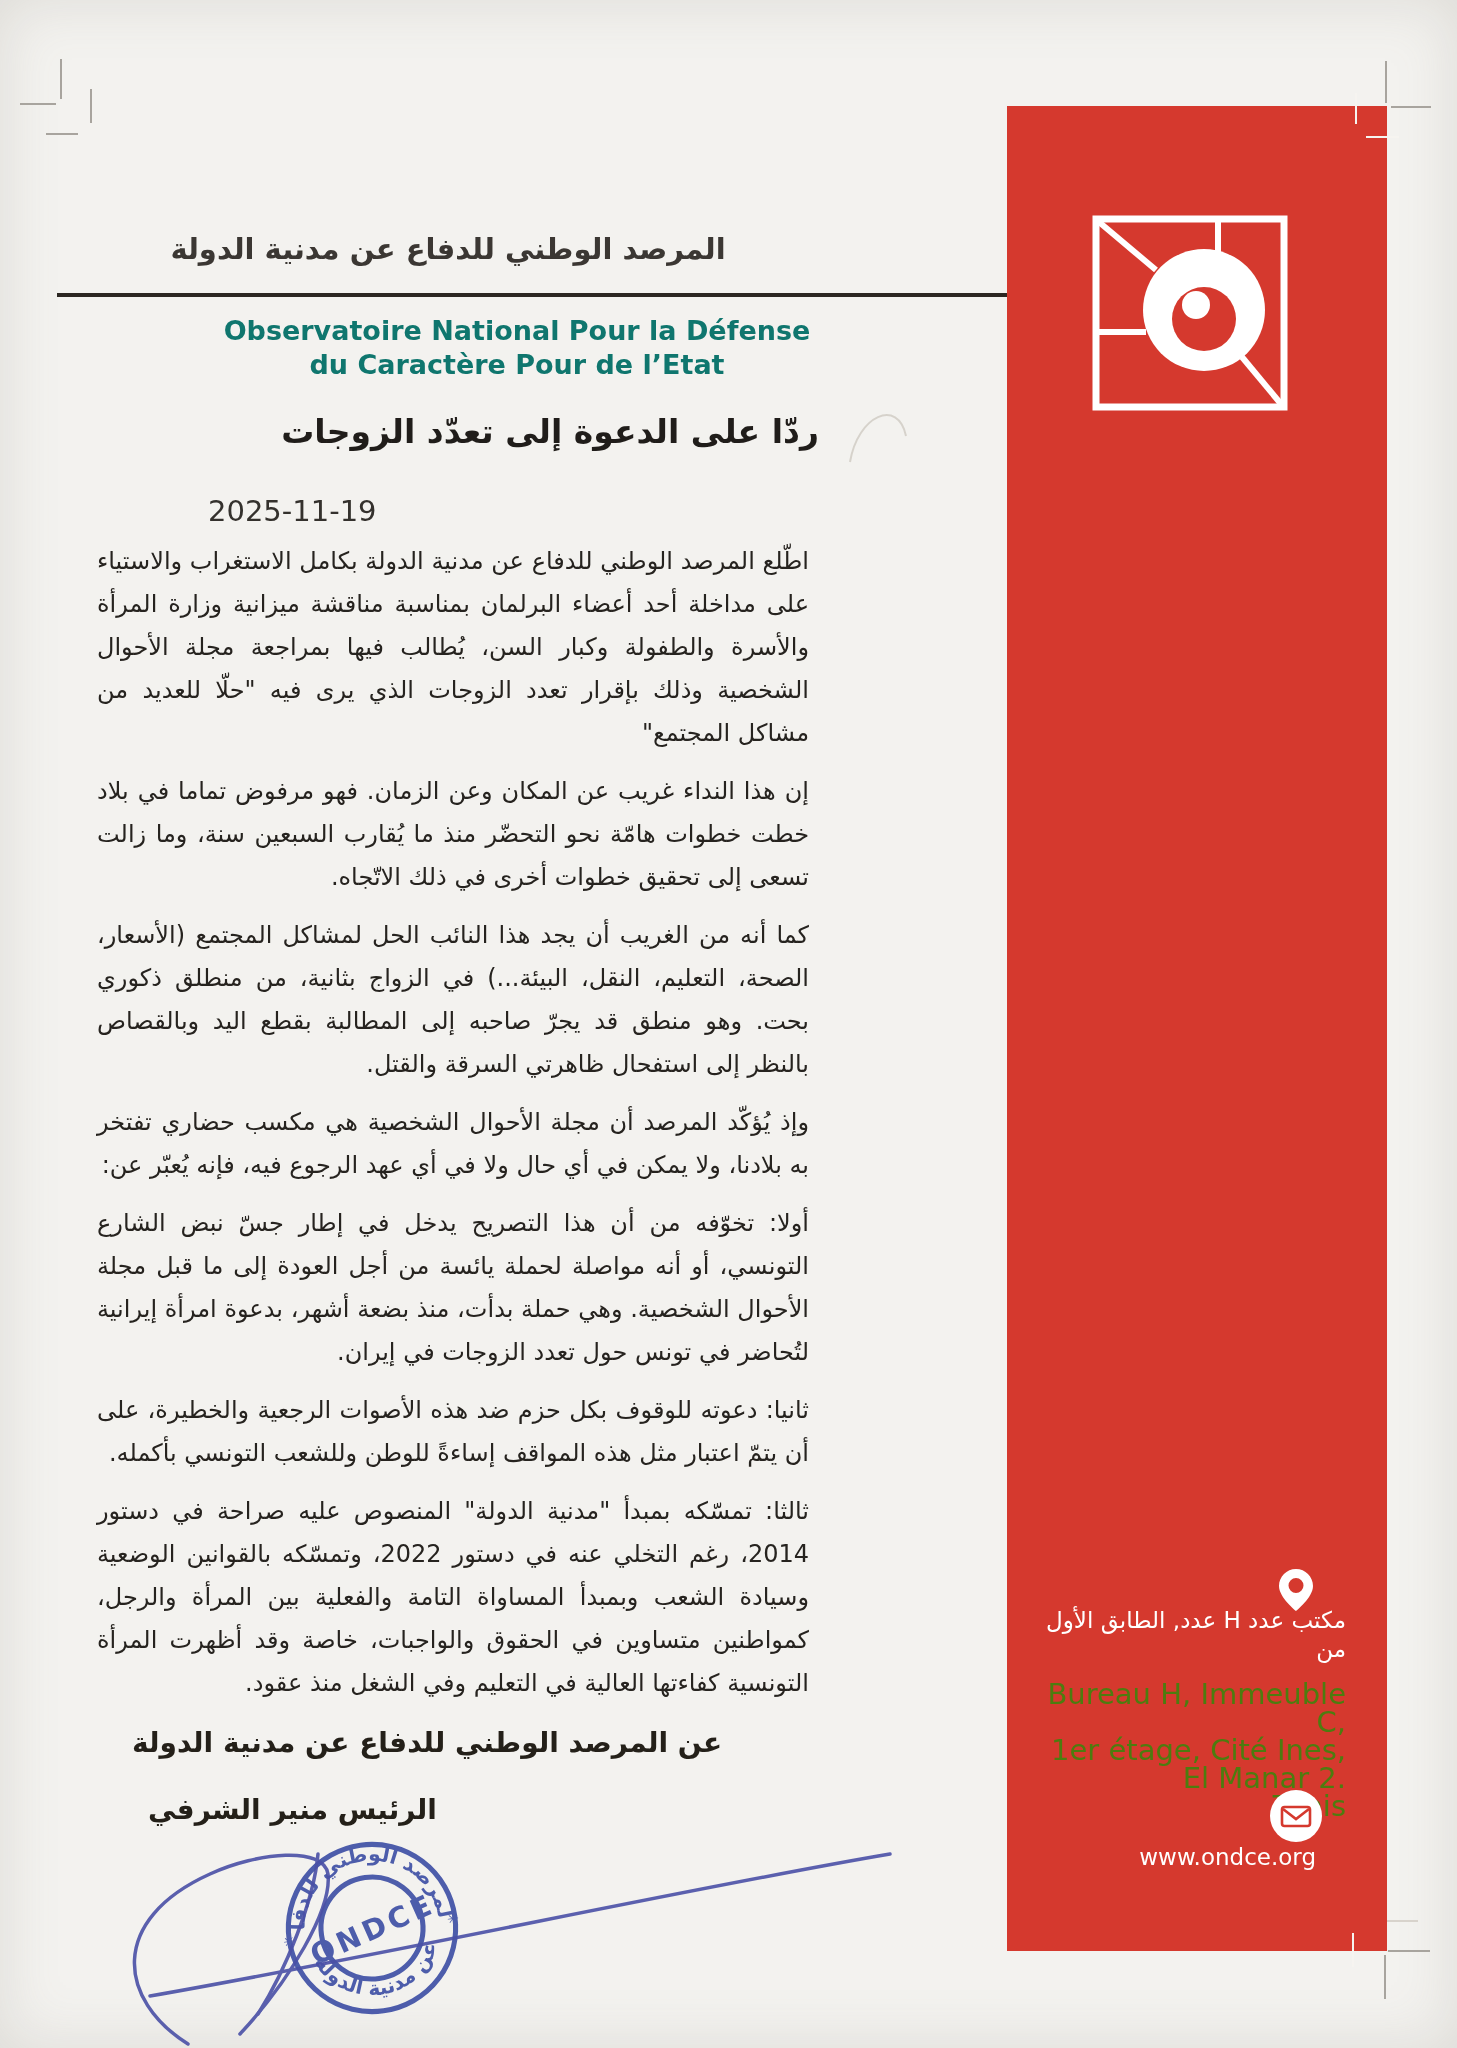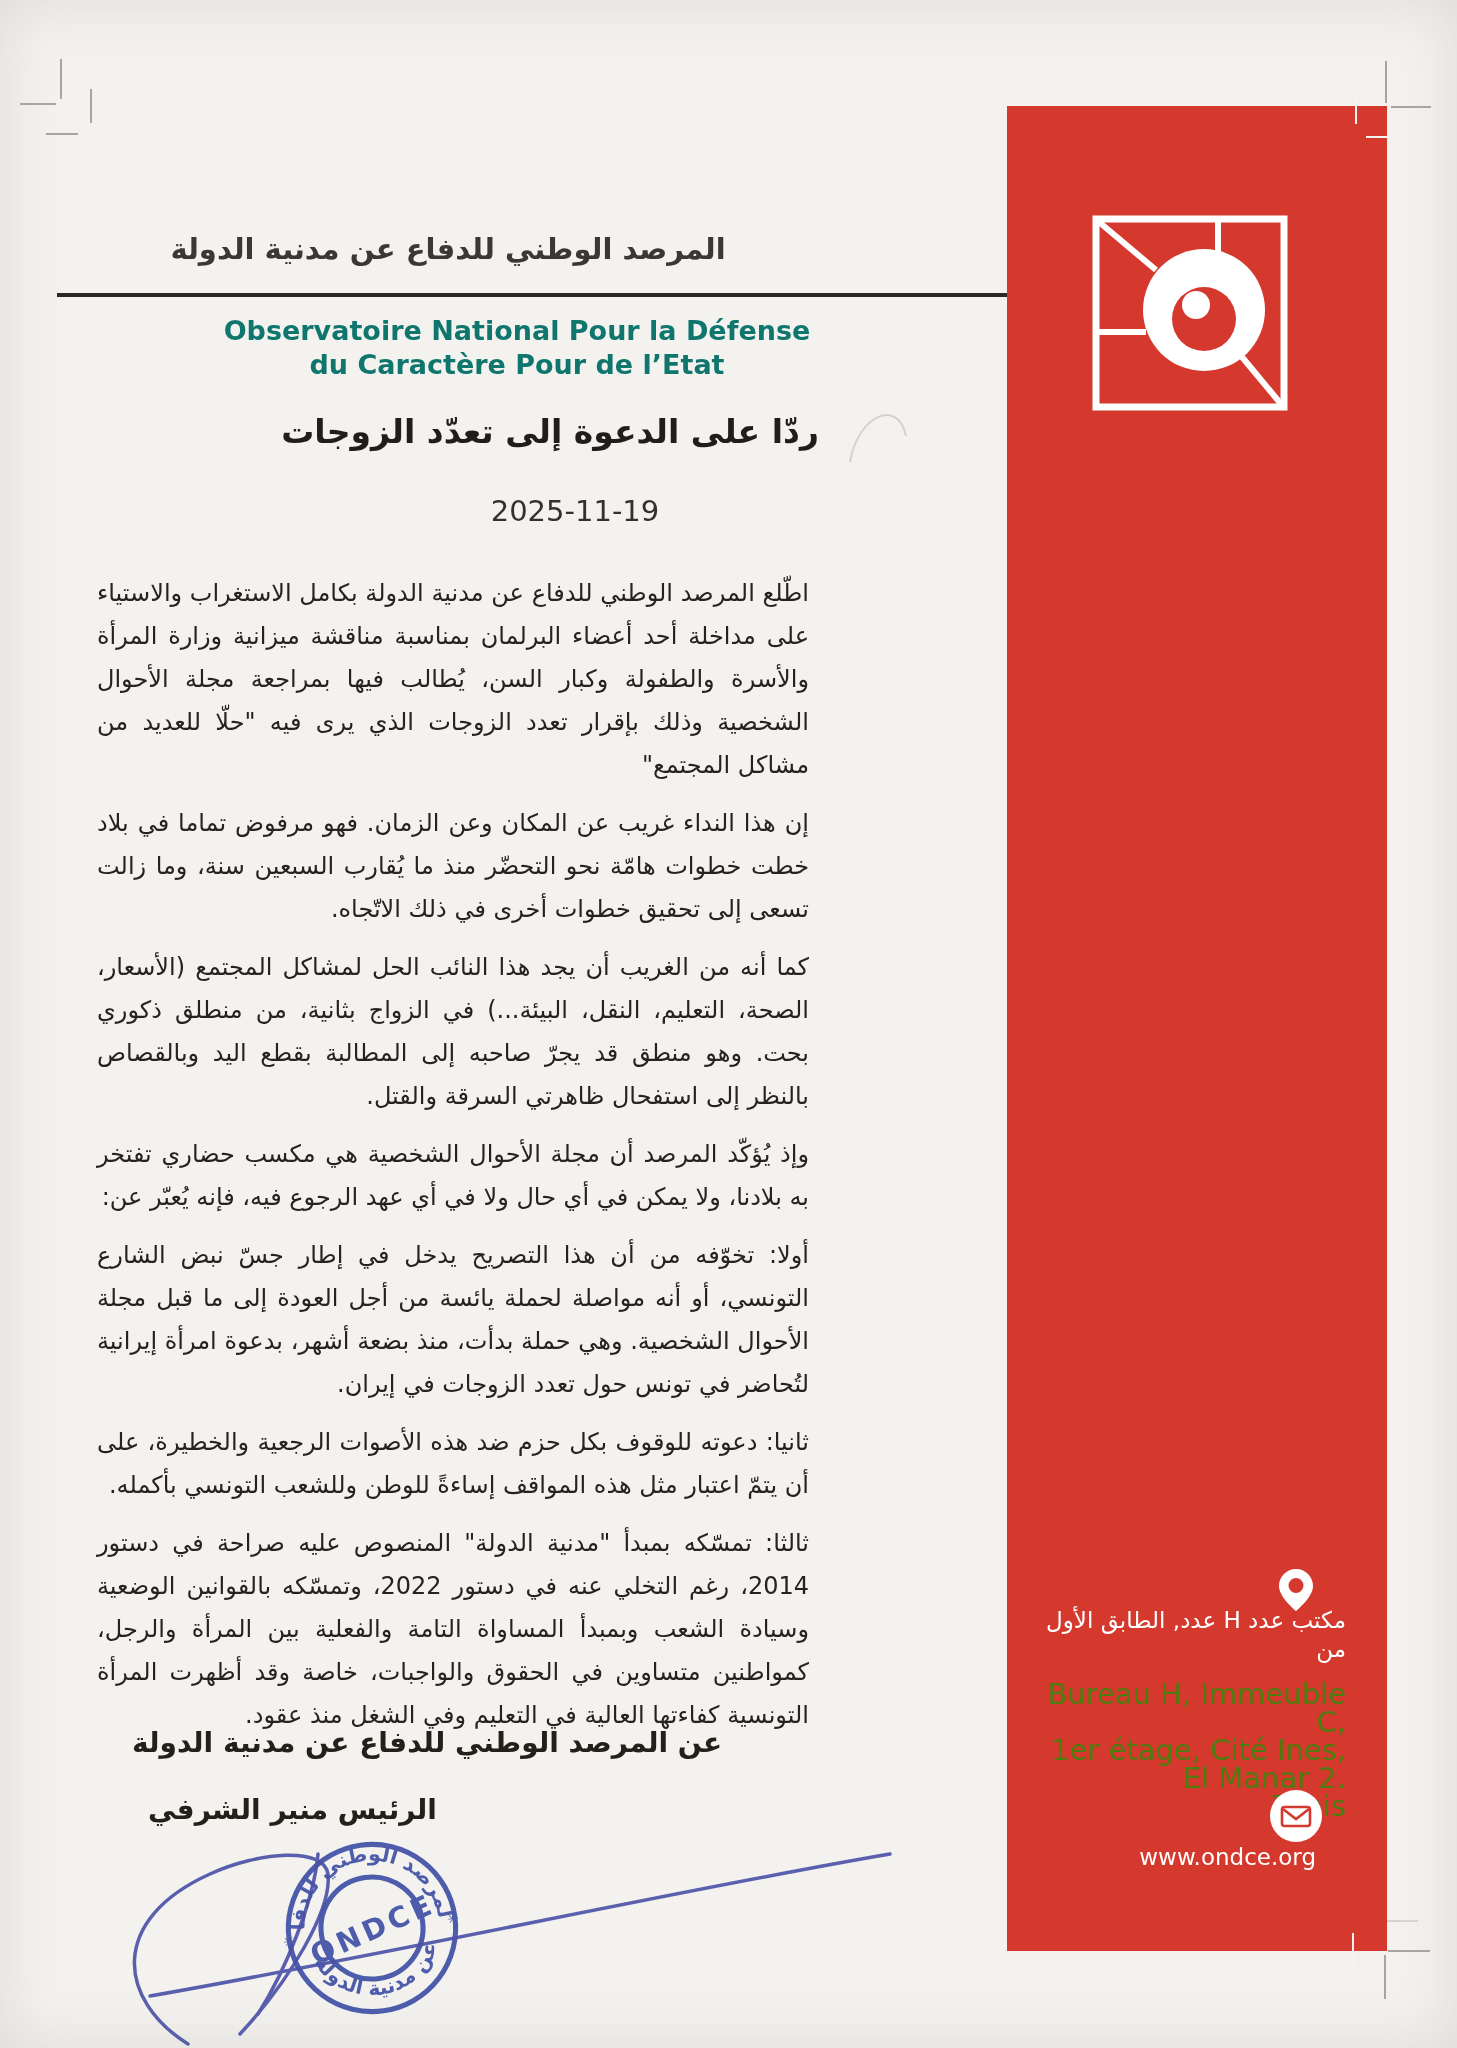--- a/index.html
+++ b/index.html
@@ -14,24 +14,24 @@
   .mark.white{background:#f6f4f0;}
   
   .org-ar{position:absolute;left:57px;top:232px;width:950px;box-sizing:border-box;
     padding-right:168px;text-align:center;direction:rtl;
     font-size:29px;font-weight:bold;color:#3b3733;letter-spacing:0;}
   .header-rule{position:absolute;left:57px;top:293px;width:950px;height:4px;background:#2c2722;}
   .org-fr{position:absolute;left:57px;top:314px;width:920px;text-align:center;
     font-size:27px;font-weight:bold;color:#0f766e;line-height:1.25;}
   .doc-title{position:absolute;left:95px;top:412px;width:910px;text-align:center;
     direction:rtl;font-size:33px;font-weight:bold;color:#201d1a;}
-  .doc-date{position:absolute;left:200px;top:494px;width:750px;text-align:center;
+  .doc-date{position:absolute;left:208px;top:494px;width:750px;
     font-size:29px;color:#34312d;}
   
-  .body-copy{position:absolute;left:97px;top:572px;width:712px;direction:rtl;
+  .body-copy{position:absolute;left:97px;top:540px;width:712px;direction:rtl;
     font-size:24px;color:#26231f;}
   .body-copy p.para{margin:0 0 15px 0;text-align:justify;line-height:43px;}
   
   .sig-org{position:absolute;left:132px;top:1726px;direction:rtl;
     font-size:28px;font-weight:bold;color:#242019;}
   .sig-name{position:absolute;left:148px;top:1793px;direction:rtl;
     font-size:28px;font-weight:bold;color:#242019;}
   
   .stamp{position:absolute;left:270px;top:1826px;width:204px;height:204px;
     transform:rotate(-8deg);opacity:.9;}

